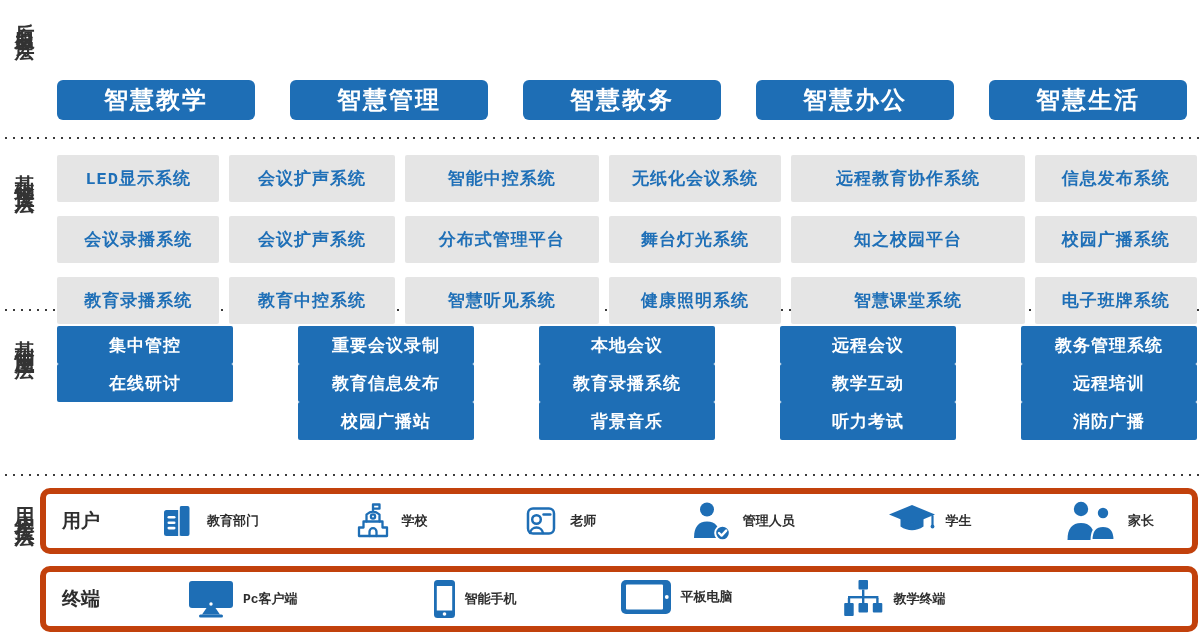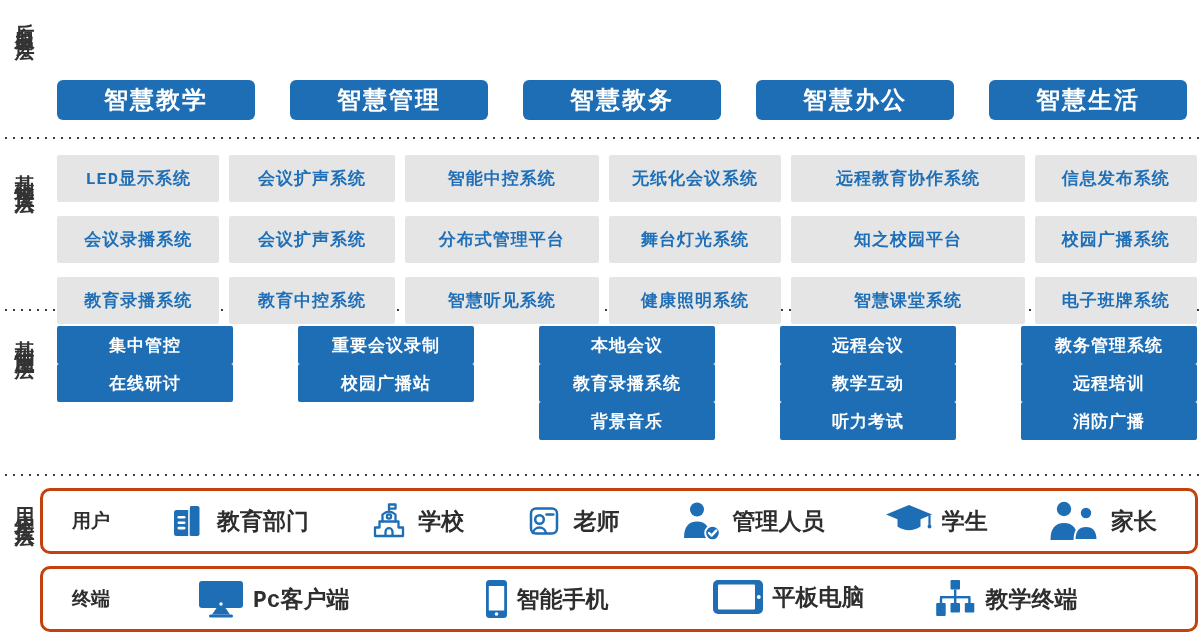--- a/index.html
+++ b/index.html
@@ -68,34 +68,34 @@
     display:flex; align-items:center; justify-content:center;
   }
   
   .layer-user { height:156px; }
   .layer-user .vlabel { top:16px; }
   .user-content {
     margin-left:40px; margin-right:2px; padding-top:12px;
     display:flex; flex-direction:column; gap:12px;
   }
   .group-box {
-    height:66px; border:3px solid #c2410c; border-radius:10px;
-    background:#fff; display:flex; align-items:center;padding-left:13px;
+    height:66px; border:6px solid #c2410c; border-radius:10px;
+    background:#fff; display:flex; align-items:center;
   }
   .group-label { font-size:19px; font-weight:bold; color:#2e2e2e; margin-left:16px; white-space:nowrap; }
   .users-items {
     flex:1; display:flex; align-items:center; justify-content:space-between;
     margin:0 38px 0 58px;
   }
   .item { display:flex; align-items:center; gap:9px; }
-  .item-label { font-size:23px; font-weight:bold; color:#2e2e2e; white-space:nowrap; }
+  .item-label { font-size:13px; font-weight:bold; color:#2e2e2e; white-space:nowrap; }
   .terminals-items { flex:1; display:flex; align-items:flex-start; margin-left:88px; }
   .terminals-items .item:nth-child(1) { margin-right:135px; }
   .terminals-items .item:nth-child(2) { margin-right:103px; }
-  .terminals-items .item:nth-child(3) { margin-right:68px; }
+  .terminals-items .item:nth-child(3) { margin-right:108px; }
   .icon { display:flex; align-items:center; justify-content:center; }
   .icon svg { display:block; }
 </style>
 </head>
 <body>
 
 <div class="page">
 
   <section class="layer layer-backend">
     <div class="vlabel">后台服务层</div>
@@ -138,20 +138,21 @@
 
   <section class="layer layer-application">
     <div class="vlabel">基础应用层</div>
     <div class="app-grid">
       <div class="app-col">
         <div class="app-box">集中管控</div>
         <div class="app-box">在线研讨</div>
       </div>
       <div class="app-col">
         <div class="app-box">重要会议录制</div>
+        <div class="app-box">教育信息发布</div>
         <div class="app-box">校园广播站</div>
       </div>
       <div class="app-col">
         <div class="app-box">本地会议</div>
         <div class="app-box">教育录播系统</div>
         <div class="app-box">背景音乐</div>
       </div>
       <div class="app-col">
         <div class="app-box">远程会议</div>
         <div class="app-box">教学互动</div>

